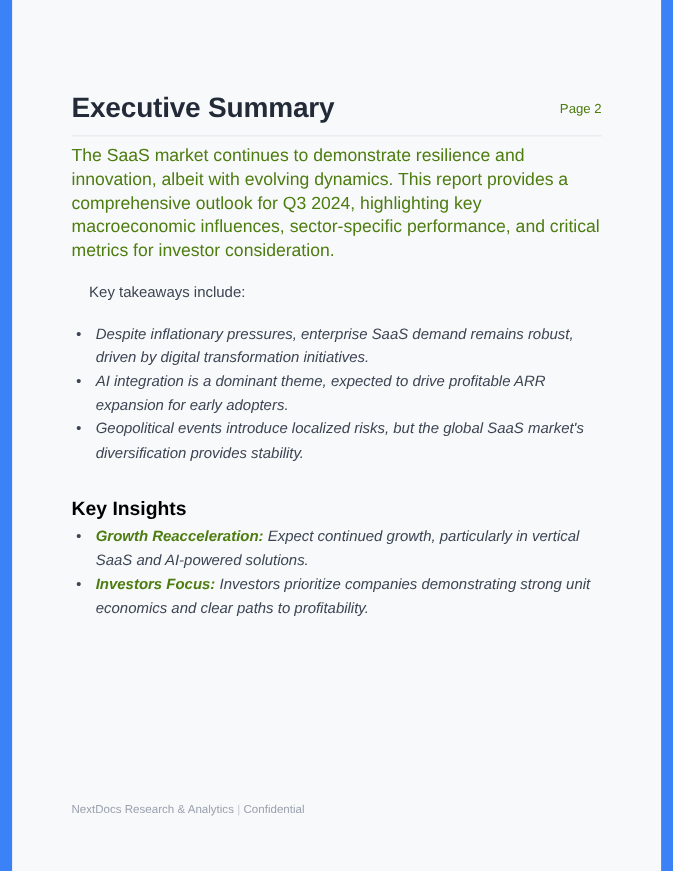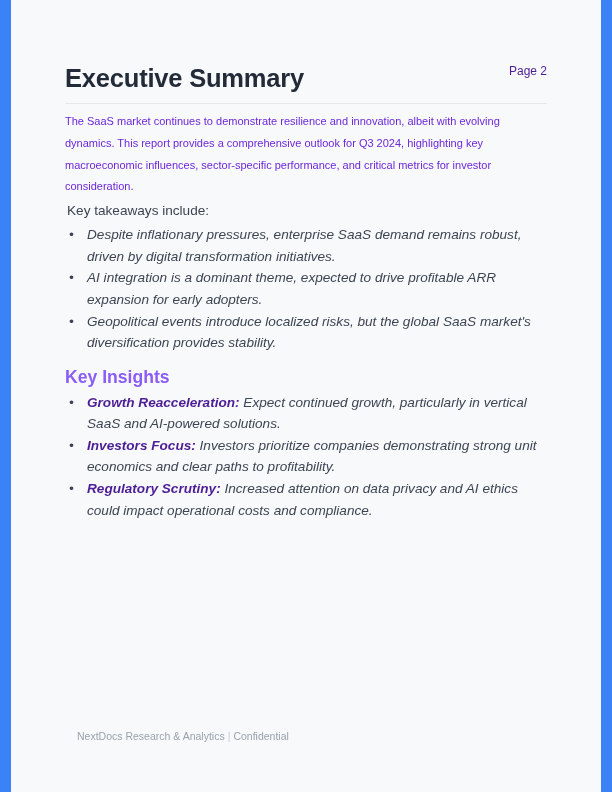--- a/index.html
+++ b/index.html
@@ -34,56 +34,56 @@
   .content {
     position: absolute;
     left: 65px;
     right: 65px;
     top: 0;
     bottom: 0;
   }
 
   .header-row {
     display: flex;
-    align-items: flex-start;
+    align-items: center;
     justify-content: space-between;
-    padding-top: 64px;
+    padding-top: 84px;
   }
   .doc-title {
     font-size: 25.5px;
     font-weight: bold;
     color: #232b39;
     letter-spacing: -0.2px;
     margin: 0;
     line-height: 1.15;
   }
   .page-number {
     font-size: 12px;
-    color: #4c1d95;
+    color: #4d7c0f;
     white-space: nowrap;
     margin-left: 16px;
   }
 
   .divider {
     border: 0;
     border-top: 1px solid #e6e8ec;
     margin: 10px 0 0 0;
   }
 
   .intro {
-    font-size: 11px;
+    font-size: 16px;
     line-height: 21.6px;
-    color: #6d28d9;
+    color: #4d7c0f;
     margin: 7px 0 0 0;
   }
   .lead-line {
     font-size: 13.6px;
     line-height: 21.6px;
     color: #3c4553;
-    margin: 2px;
+    margin: 16px;
   }
 
   ul.bullets {
     list-style: none;
     margin: 3px 0 0 0;
     padding: 0;
   }
   ul.bullets > li {
     position: relative;
     padding-left: 22px;
@@ -97,34 +97,34 @@
     content: "\2022";
     position: absolute;
     left: 4px;
     top: 0;
     color: #3c4553;
     font-size: 13.6px;
     line-height: 21.6px;
   }
   ul.bullets > li b {
     font-weight: bold;
-    color: #4c1d95;
+    color: #4d7c0f;
   }
 
   .section-title {
     font-size: 17.6px;
     font-weight: bold;
-    color: #8b5cf6;
-    margin: 12px 0 2px 0;
+    color: #000000;
+    margin: 29px 0 2px 0;
     line-height: 1.3;
   }
 
   .footer {
     position: absolute;
-    left: 12px;
+    left: 0;
     top: 729px;
     font-size: 10.5px;
     color: #9aa1ae;
     line-height: 14px;
     white-space: nowrap;
   }
   .footer .sep {
     color: #c7ccd4;
     padding: 0 3px;
   }
@@ -154,21 +154,20 @@
       <li><span>Despite inflationary pressures, enterprise SaaS demand remains robust, driven by digital transformation initiatives.</span></li>
       <li><span>AI integration is a dominant theme, expected to drive profitable ARR expansion for early adopters.</span></li>
       <li><span>Geopolitical events introduce localized risks, but the global SaaS market's diversification provides stability.</span></li>
     </ul>
 
     <h2 class="section-title">Key Insights</h2>
 
     <ul class="bullets">
       <li><b>Growth Reacceleration:</b><span> Expect continued growth, particularly in vertical SaaS and AI-powered solutions.</span></li>
       <li><b>Investors Focus:</b><span> Investors prioritize companies demonstrating strong unit economics and clear paths to profitability.</span></li>
-      <li><b>Regulatory Scrutiny:</b><span> Increased attention on data privacy and AI ethics could impact operational costs and compliance.</span></li>
     </ul>
 
     <div class="footer">
       <span>NextDocs Research &amp; Analytics</span><span class="sep">|</span><span>Confidential</span>
     </div>
 
   </div>
 </div>
 
 </body></html>

